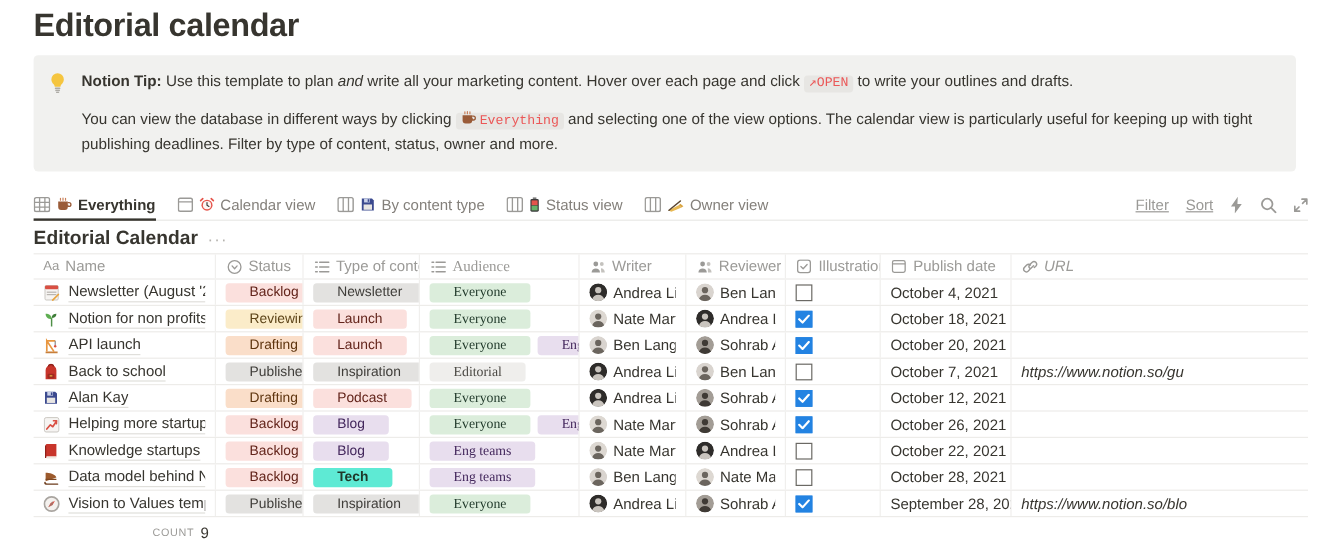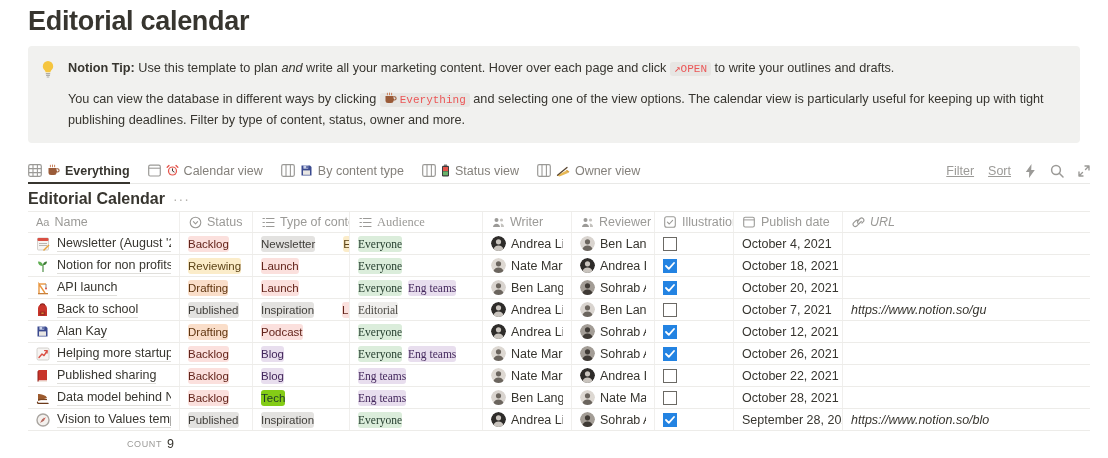--- a/index.html
+++ b/index.html
@@ -42,21 +42,21 @@
   .col-name{width:152px;align-items:center;} .col-status{width:73px;} .col-type{width:97px;gap:28px;} .col-audience{width:133px;font-family:Liberation Serif, serif;}
   .col-writer{width:89px;} .col-reviewer{width:83px;} .col-illus{width:79px;} .col-date{width:109px;} .col-url{flex:1;font-style:italic;}
   .thead .cell { gap:5px; }
   .hicon { display:inline-flex; width:14px; justify-content:center; color:#9B9A97; flex:0 0 14px; }
   .aa { font-size:11px; color:#9B9A97; }
 
   .name-cell { font-weight:500; }
   .name-text { border-bottom:1px solid #E0DFDB; line-height:15px; overflow:hidden; text-overflow:clip; white-space:nowrap; }
   .row-ico { flex:0 0 15px; display:inline-flex; }
 
-  .tag { font-size:11.5px; line-height:16px; padding:0 0; border-radius:3px; white-space:nowrap; }
+  .tag { font-size:11.5px; line-height:16px; padding:0 20px; border-radius:3px; white-space:nowrap; }
 
   .person { display:flex; align-items:center; gap:5px; overflow:hidden; }
   .avatar { width:15px; height:15px; border-radius:50%; flex:0 0 15px; overflow:hidden; }
 
   .checkbox { width:14px; height:14px; border:1.4px solid #6B6964; background:#fff; display:flex; align-items:center; justify-content:center; }
   .checkbox.checked { background:#2383E2; border-color:#2383E2; color:#fff; }
   .checkbox.checked svg { display:block; }
 
   .tfoot { display:flex; align-items:center; height:26px; padding-left:99px; gap:5px; }
   .count-label { font-size:9px; letter-spacing:0.6px; color:#9B9A97; text-transform:uppercase; }
@@ -639,21 +639,21 @@
         </div>
         <div class="trow">
           <div class="cell col-name name-cell">
             <span class="row-ico" style="display: inline-flex;">
               <svg width="13" height="14" viewBox="0 0 13 14">
                 <path d="M2 2.2C2 1.5 2.6 1 3.3 1H11v10.4H3.3c-.7 0-1.3.6-1.3 1.2z" fill="#C8352B"></path>
                 <path d="M2 12.6c0-.7.6-1.2 1.3-1.2H11V13H3.3" fill="#F1E8E0"></path>
                 <path d="M2 2.2v10.4" stroke="#8F2019" stroke-width="1"></path>
               </svg>
             </span>
-            <span class="name-text">Published sharing</span>
+            <span class="name-text">Knowledge startups</span>
           </div>
           <div class="cell col-status">
             <span class="tag" style="background: rgb(251, 224, 221); color: rgb(99, 36, 27);">Backlog</span>
           </div>
           <div class="cell col-type">
             <span class="tag" style="background: rgb(232, 222, 238); color: rgb(67, 39, 92);">Blog</span>
           </div>
           <div class="cell col-audience">
             <span class="tag" style="background: rgb(232, 222, 238); color: rgb(67, 39, 92);">Eng teams</span>
           </div>
@@ -699,21 +699,21 @@
                 <path d="M1.5 11.2c0 .9.8 1.3 1.8 1.3H12" fill="none" stroke="#6B3A1A" stroke-width="1.3" stroke-linecap="round"></path>
                 <path d="M2 8.5h9" stroke="#7E4722" stroke-width="1.2"></path>
               </svg>
             </span>
             <span class="name-text">Data model behind Notion's flexib</span>
           </div>
           <div class="cell col-status">
             <span class="tag" style="background: rgb(251, 224, 221); color: rgb(99, 36, 27);">Backlog</span>
           </div>
           <div class="cell col-type">
-            <span class="tag" style="background: #84cc16; color: rgb(31, 56, 41);">Tech</span>
+            <span class="tag" style="background: #5eead4; color: rgb(31, 56, 41); font-weight: bold;">Tech</span>
           </div>
           <div class="cell col-audience">
             <span class="tag" style="background: rgb(232, 222, 238); color: rgb(67, 39, 92);">Eng teams</span>
           </div>
           <div class="cell col-writer">
             <span class="person">
               <span class="avatar">
                 <svg width="15" height="15" viewBox="0 0 15 15">
                   <circle cx="7.5" cy="7.5" r="7.5" fill="#D9D4CF"></circle>
                   <circle cx="7.5" cy="5.8" r="2.6" fill="#6B655E"></circle>

